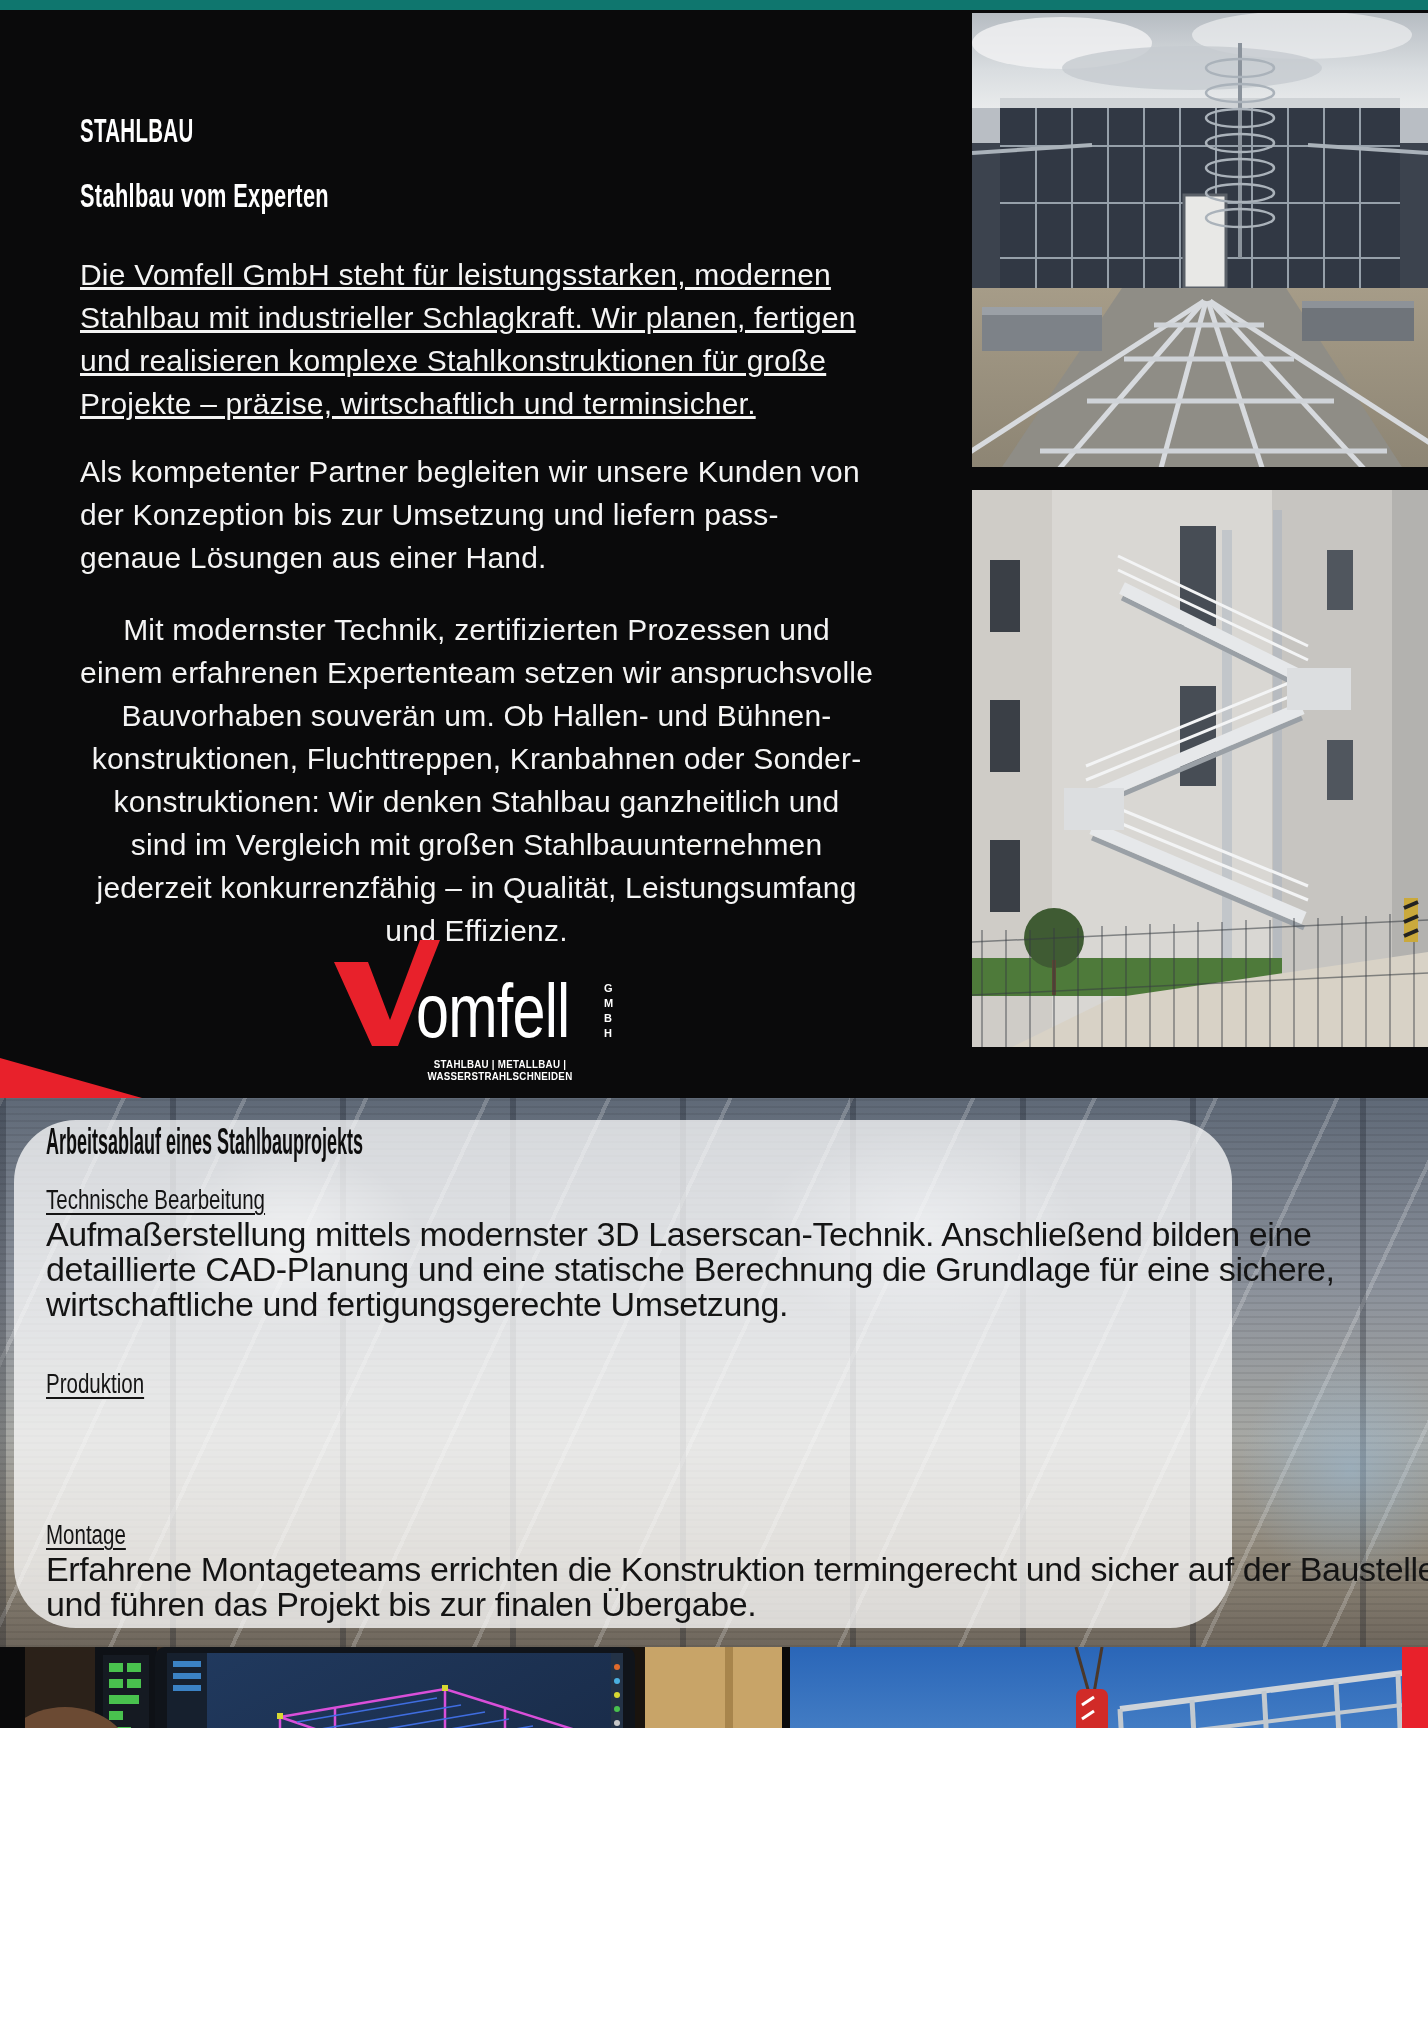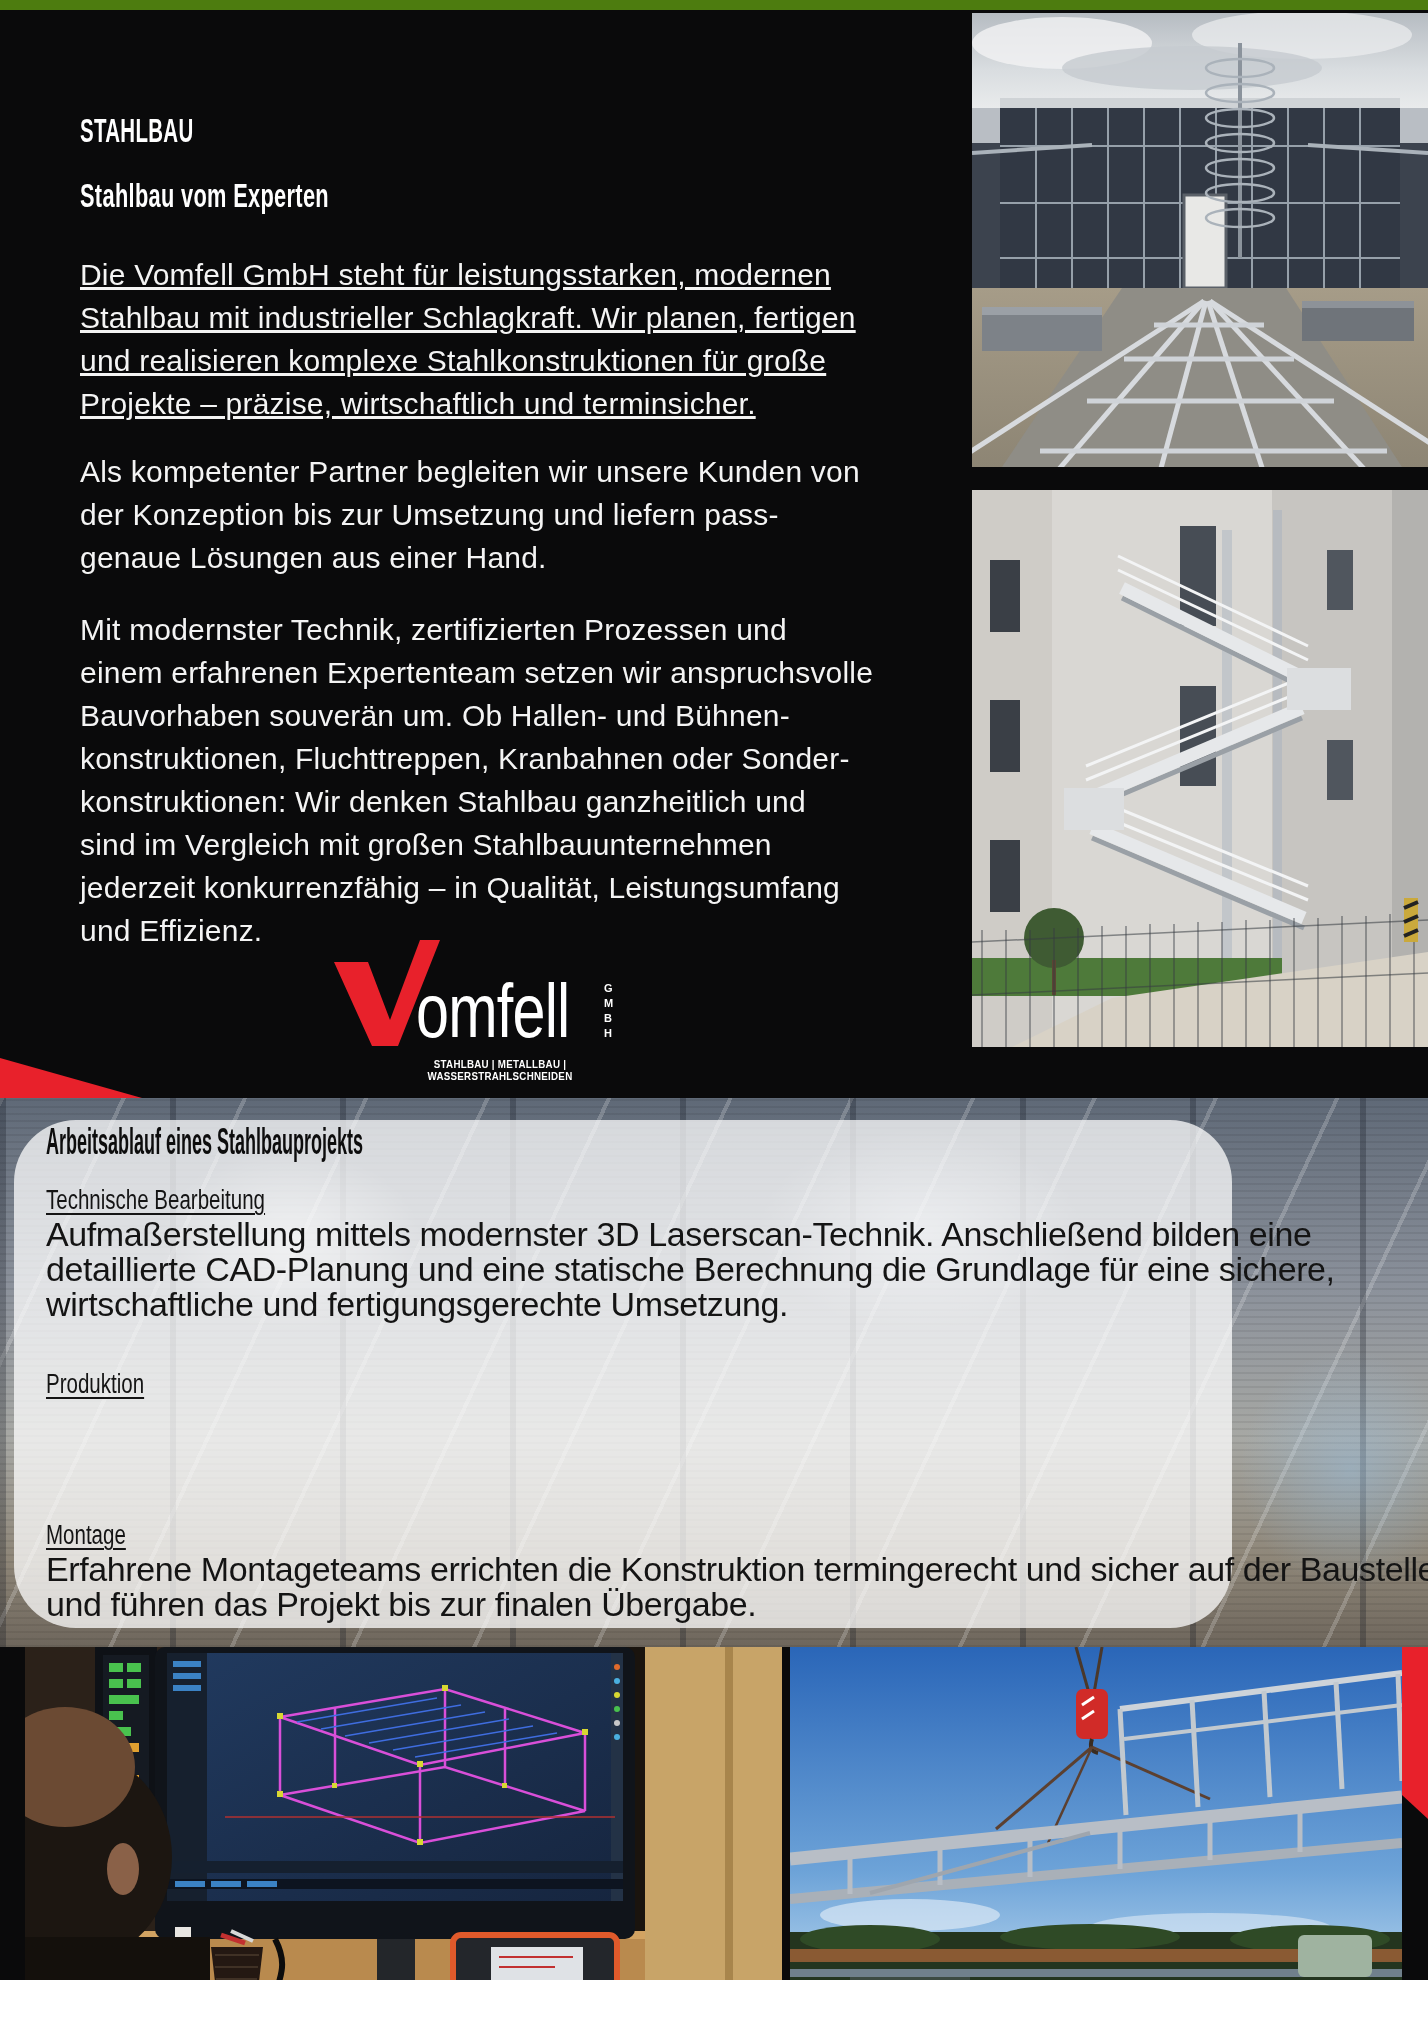--- a/index.html
+++ b/index.html
@@ -1,28 +1,28 @@
 <!DOCTYPE html>
 <html><head>
 <meta charset="utf-8">
 <style>
   html,body{margin:0;padding:0;background:#ffffff;}
-  .page{position:relative;width:1428px;height:1980px;background:#4d7c0f;overflow:hidden;
+  .page{position:relative;width:1428px;height:1728px;background:#0f766e;overflow:hidden;
         font-family:"Liberation Sans","DejaVu Sans",sans-serif;color:#fff;}
   .abs{position:absolute;}
 
   
   .hero-bg{left:0;top:10px;width:1428px;height:1088px;background:#0a0a0b;}
   .hero-title{left:80px;top:112px;font-size:33px;font-weight:700;letter-spacing:.5px;
               transform:scaleX(.62);transform-origin:left top;white-space:pre;color:#fff;}
   .hero-sub{left:80px;top:177px;font-size:33px;font-weight:700;letter-spacing:.5px;
             transform:scaleX(.66);transform-origin:left top;white-space:pre;color:#fff;}
   .hero-para{left:80px;font-size:30px;line-height:43px;font-weight:400;color:#f4f4f4;
              white-space:pre;letter-spacing:.2px;}
-  .p1{top:253px;text-decoration:underline;} .p2{top:450px;} .p3{top:608px;}
+  .p1{top:253px;text-decoration:underline;} .p2{top:450px;} .p3{top:608px;text-align:center;}
 
   
   .hero-wedge{left:0;top:1058px;width:142px;height:40px;background:#e8212b;
               clip-path:polygon(0 0,0 100%,100% 100%);}
 
   
   .logo-v{left:332px;top:938px;width:112px;height:110px;}
   .logo-word{left:416px;top:973px;font-size:76px;font-weight:500;color:#fff;line-height:76px;
              transform:scaleX(.78);transform-origin:left top;letter-spacing:-1px;}
   .logo-gmbh{left:604px;top:981px;width:15px;font-size:11px;font-weight:700;line-height:15px;

